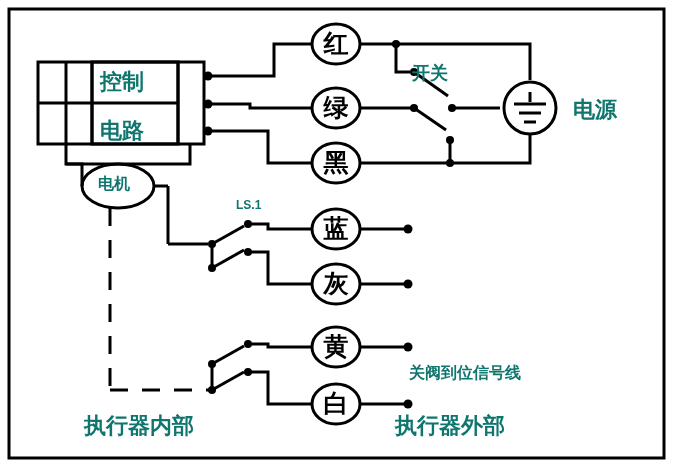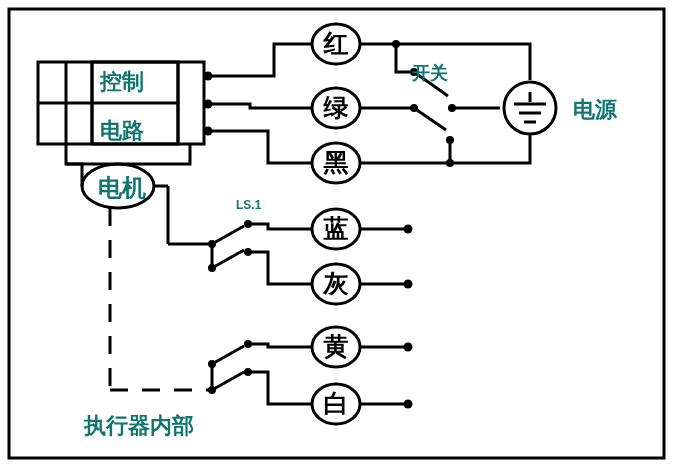--- a/index.html
+++ b/index.html
@@ -38,21 +38,21 @@
     font-size: 25px;
     font-weight: bold;
     color: #000;
     line-height: 1;
   }
   .big-cn {
     font-size: 22px;
     font-weight: bold;
   }
   .mid-cn {
-    font-size: 24px;
+    font-size: 16px;
     font-weight: bold;
   }
   .small-cn {
     font-size: 18px;
     font-weight: bold;
     text-align: right;
   }
   .latin {
     font-size: 12px;
     font-weight: bold;
@@ -176,16 +176,18 @@
   <div class="node-char" style="left:313px; top:150px;">黑</div>
   <div class="node-char" style="left:313px; top:216px;">蓝</div>
   <div class="node-char" style="left:313px; top:271px;">灰</div>
   <div class="node-char" style="left:313px; top:334px;">黄</div>
   <div class="node-char" style="left:313px; top:391px;">白</div>
 
   <div class="lbl small-cn" style="left:412px; top:64px;">开关</div>
   <div class="lbl latin" style="left:236px; top:199px;">LS.1</div>
   <div class="lbl big-cn" style="left:573px; top:99px;">电源</div>
 
+  <div class="lbl mid-cn" style="left:409px; top:365px;">关阀到位信号线</div>
 
   <div class="lbl big-cn" style="left:84px; top:415px;">执行器内部</div>
+  <div class="lbl big-cn" style="left:395px; top:415px;">执行器外部</div>
 
 </div>
 
 </body></html>

